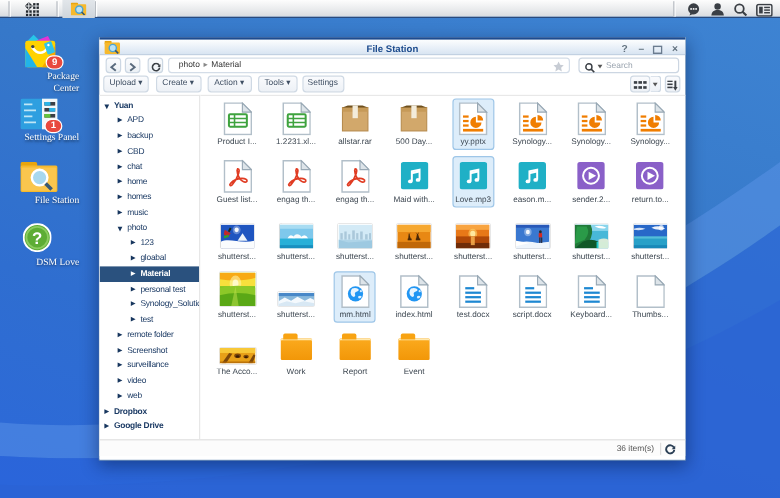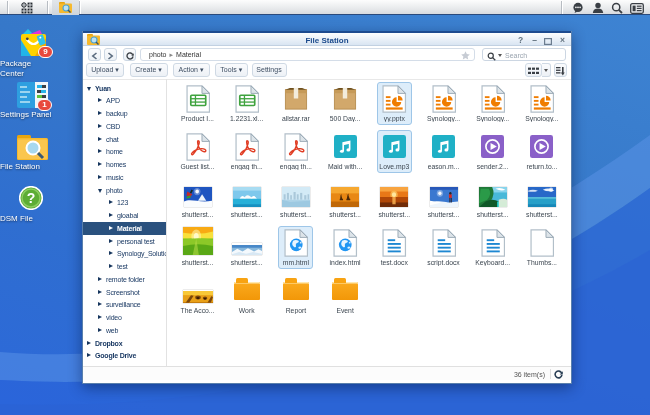--- a/index.html
+++ b/index.html
@@ -6,22 +6,22 @@
 html,body { width:650px; height:415px; overflow:hidden; font-family:"Liberation Sans",sans-serif; }
 #desk { position:absolute; left:0; top:0; width:650px; height:415px;
   background:linear-gradient(200deg,#3e84d3 0%,#3678c9 40%,#2f6ed0 70%,#2c68da 100%); }
 .abs { position:absolute; }
 
 #taskbar { position:absolute; left:0; top:0; width:650px; height:15px;
   background:linear-gradient(#fdfdfd,#e8eaec 60%,#d8dbdf);
   border-bottom:1px solid #2a4a7c; }
 .tsep { position:absolute; top:1px; height:13px; width:1px; background:#b7bcc2; box-shadow:1px 0 0 #fff; }
 
-.dlabel { position:absolute; width:66px; left:0; text-align:left; color:#fff;
-  font-size:8px; line-height:10px; text-shadow:0 1px 2px rgba(0,0,0,.55); }
+.dlabel { position:absolute; width:66px; left:0; text-align:right; color:#fff;
+  font-size:8px; line-height:10px; text-shadow:0 1px 2px rgba(0,0,0,.55);font-family:Liberation Serif, serif; }
 
 #win { position:absolute; left:82px; top:31px; width:490px; height:353px;
   background:#fff; border:1px solid #5a80ad; border-top:none; border-radius:1px;
   box-shadow:0 4px 14px rgba(0,20,60,.45); }
 #titlebar { position:absolute; left:0; top:0; width:488px; height:15px;
   background:linear-gradient(#fdfefe,#e9f0f8 55%,#d9e5f2);
   border-top:2px solid #1d4b8f; border-bottom:1px solid #c2d1e2; }
 #title { position:absolute; left:0; top:3px; width:100%; text-align:center;
   font-size:8px; font-weight:bold; color:#1b4a8c; }
 .wctl { position:absolute; top:2px; width:11px; height:11px; color:#62727f; font-size:8.5px;
@@ -176,21 +176,21 @@
   <line x1="21" y1="18" x2="26" y2="23" stroke="#3a5a74" stroke-width="3"></line>
 </svg>
 <div class="dlabel" style="top:162px">File Station</div>
 
 <svg class="abs" style="left:19px;top:186px" width="24" height="24" viewBox="0 0 24 24">
   <circle cx="12" cy="12" r="11.3" fill="#5dad35"></circle>
   <circle cx="12" cy="12" r="11.3" fill="none" stroke="#fff" stroke-width="1.6"></circle>
   <circle cx="12" cy="12" r="9" fill="none" stroke="#8ccc60" stroke-width="1.5"></circle>
   <text x="12" y="17" font-size="14" font-weight="bold" fill="#fff" text-anchor="middle" font-family="Liberation Sans">?</text>
 </svg>
-<div class="dlabel" style="top:214px">DSM File</div>
+<div class="dlabel" style="top:214px">DSM Love</div>
 
 <div id="win">
   <div id="titlebar">
     <svg class="abs" style="left:4px;top:1px" width="13" height="11" viewBox="0 0 13 11">
       <rect x="0" y="0" width="6" height="3" rx="1" fill="#e8a50e"></rect>
       <rect x="0" y="1.5" width="13" height="9.5" rx="1" fill="#f6b92d"></rect>
       <circle cx="7" cy="6" r="3" fill="#bde2f2" stroke="#4da4d4" stroke-width="1.2"></circle>
       <line x1="9" y1="8" x2="11.5" y2="10.5" stroke="#35586e" stroke-width="1.4"></line>
     </svg>
     <div id="title">File Station</div>

